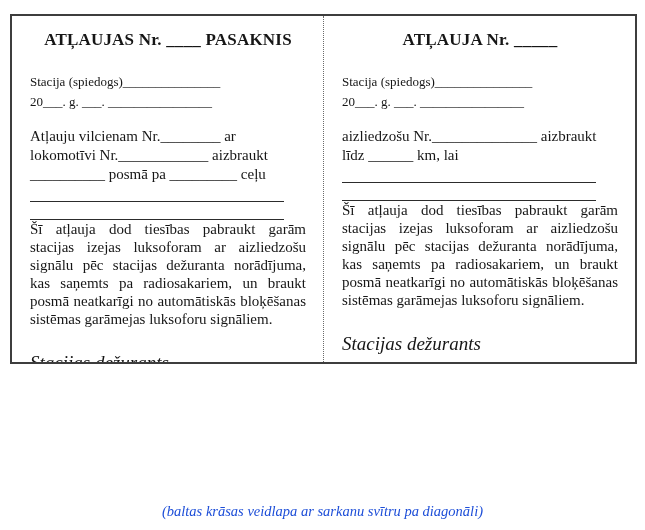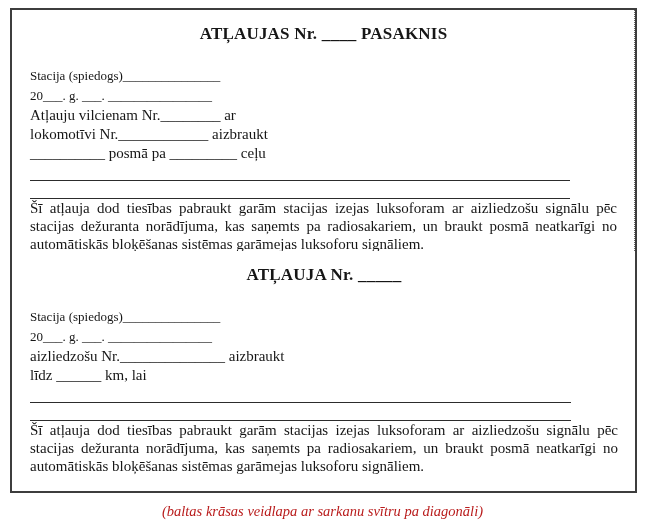--- a/index.html
+++ b/index.html
@@ -12,28 +12,27 @@
     width: 645px;
     height: 530px;
     background: #ffffff;
     font-family: "Liberation Serif", serif;
     color: #161616;
     overflow: hidden;
   }
   .form-box {
     position: absolute;
     left: 10px;
-    top: 8px;
+    top: 14px;
     width: 627px;
-    height: 485px;
+    height: 350px;
     box-sizing: border-box;
     border: 2px solid #3d3d3d;
     background: #ffffff;
     display: flex;
-    flex-direction: column;
   }
   .col {
     flex: 1 1 0;
     box-sizing: border-box;
     padding: 14px 17px 0 18px;
     overflow: hidden;
   }
   .col-left {
     border-right: 1px dotted #6a6a6a;
   }
@@ -44,20 +43,21 @@
     line-height: 20px;
     white-space: nowrap;
     letter-spacing: 0.2px;
   }
   .station-group {
     margin-top: 22px;
     font-size: 13px;
     line-height: 20px;
   }
   .permit-group {
+    margin-top: 15px;
     font-size: 15px;
     line-height: 19px;
   }
   .txt-line {
     white-space: nowrap;
   }
   .blank-line {
     height: 0;
     border-bottom: 1px solid #2c2c2c;
     width: 92%;
@@ -84,21 +84,21 @@
   }
   .caption {
     position: absolute;
     left: 0;
     top: 502px;
     width: 100%;
     text-align: center;
     font-style: italic;
     font-size: 14.5px;
     line-height: 18px;
-    color: #b91c1c;
+    color: #1d4ed8;
   }
 </style>
 </head>
 <body>
 
 <div class="page">
 
   <div class="form-box">
 
     <section class="col col-left">

